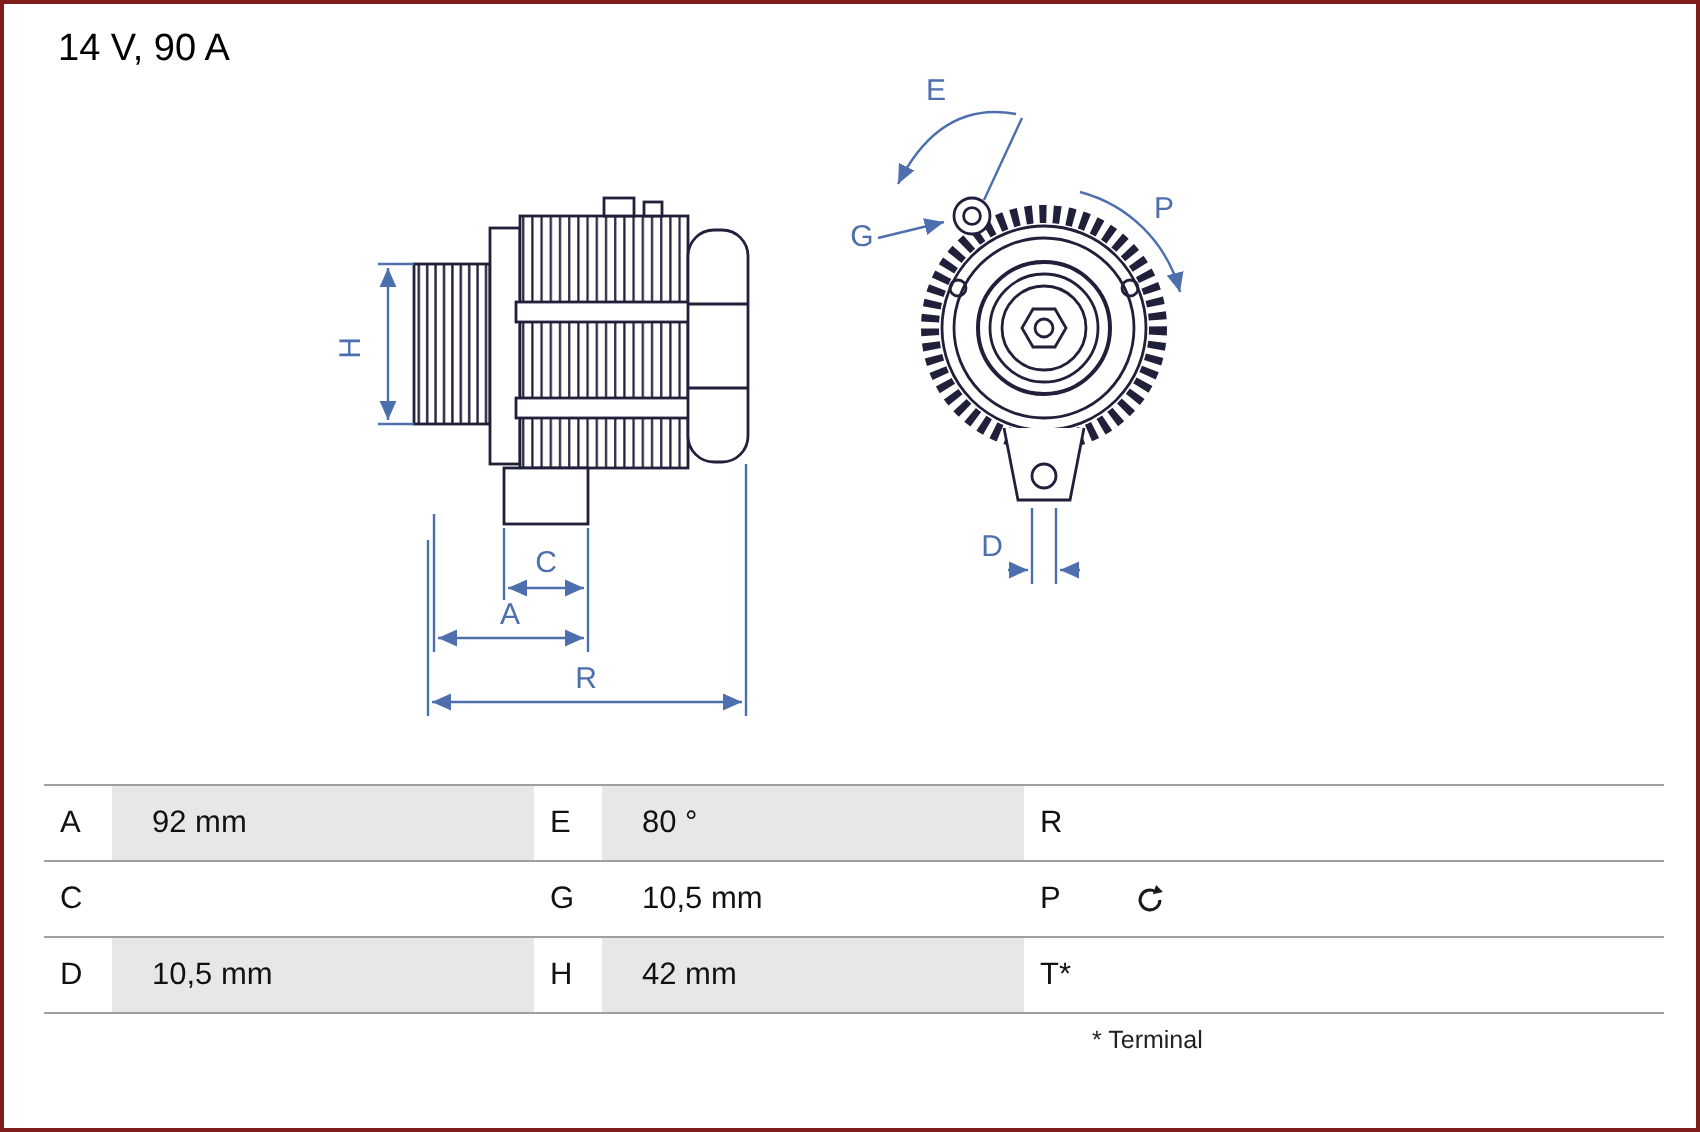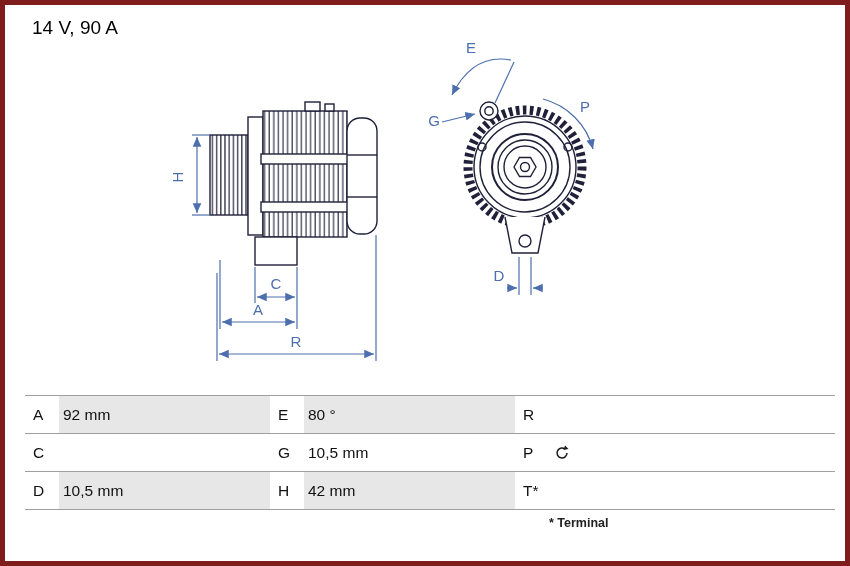--- a/index.html
+++ b/index.html
@@ -1,32 +1,32 @@
 <!DOCTYPE html>
 <html><head>
 <meta charset="utf-8">
 <style>
   html,body{margin:0;padding:0;background:#fff;}
   .page{
     position:relative;width:850px;height:566px;background:#fff;
-    border:5px solid #7f1d1d;box-sizing:border-box;overflow:hidden;
+    border:2px solid #7f1d1d;box-sizing:border-box;overflow:hidden;
     font-family:"Liberation Sans",sans-serif;
   }
   .rating{position:absolute;left:27px;top:12px;font-size:19px;color:#000;}
   svg.drawing{position:absolute;left:0;top:0;}
   .dimtext{font-size:15px;fill:#4d6fae;font-family:"Liberation Sans",sans-serif;}
   .tech{position:absolute;left:0;top:390px;width:850px;box-sizing:border-box;padding:0 20px;}
   .tech-title{font-size:18.5px;font-weight:bold;margin:2px 0 9px 1px;color:#000;}
   .t-row{display:grid;grid-template-columns:245px 245px 1fr;border-top:1px solid #9f9f9f;height:37px;}
   .t-row:last-of-type{border-bottom:1px solid #9f9f9f;}
   .t-cell{display:flex;align-items:stretch;font-size:15.5px;color:#111;}
   .t-label{width:34px;padding-left:8px;box-sizing:border-box;background:#fff;display:flex;align-items:center;}
-  .t-value{flex:1;display:flex;align-items:center;padding-left:4px;}
+  .t-value{flex:1;display:flex;align-items:center;padding-left:20px;}
   .t-row.shade .t-value{background:#e7e7e7;}
-  .footnote{margin:6px 0 0 524px;font-size:12.5px;color:#222;font-weight:bold;}
+  .footnote{margin:6px 0 0 524px;font-size:12.5px;color:#222;}
   .rot-icon{display:block;}
 </style>
 </head>
 <body>
 
 <div class="page">
 
   <div class="rating">14 V, 90 A</div>
 
   <svg class="drawing" width="850" height="392" viewBox="0 0 850 392">

